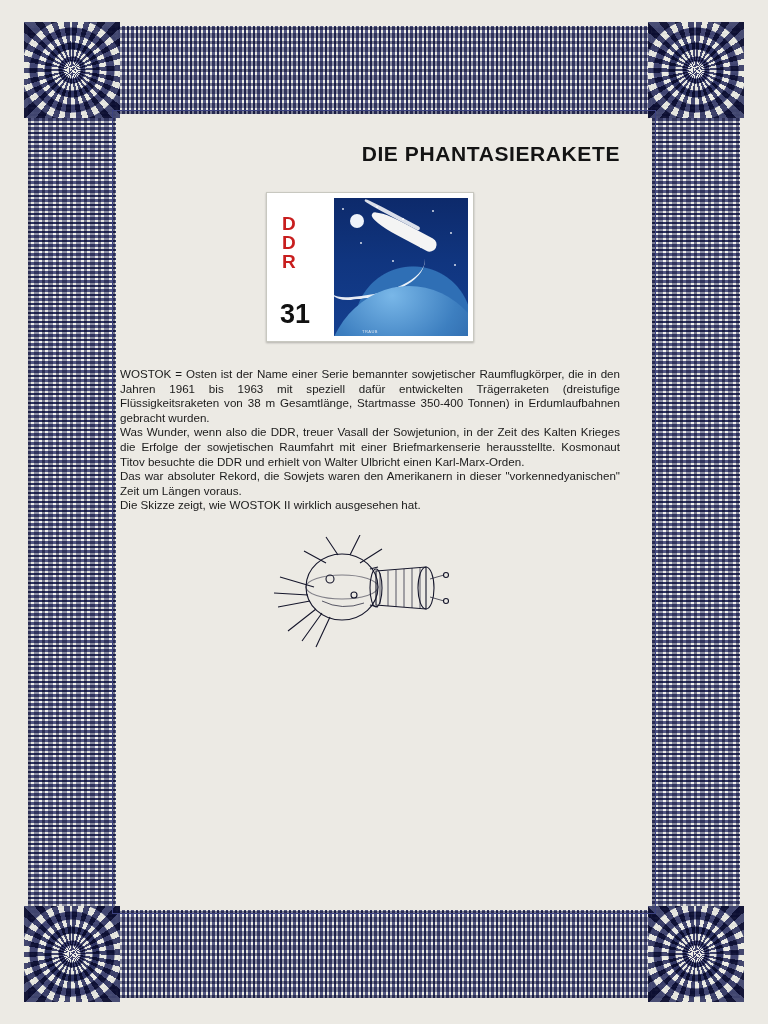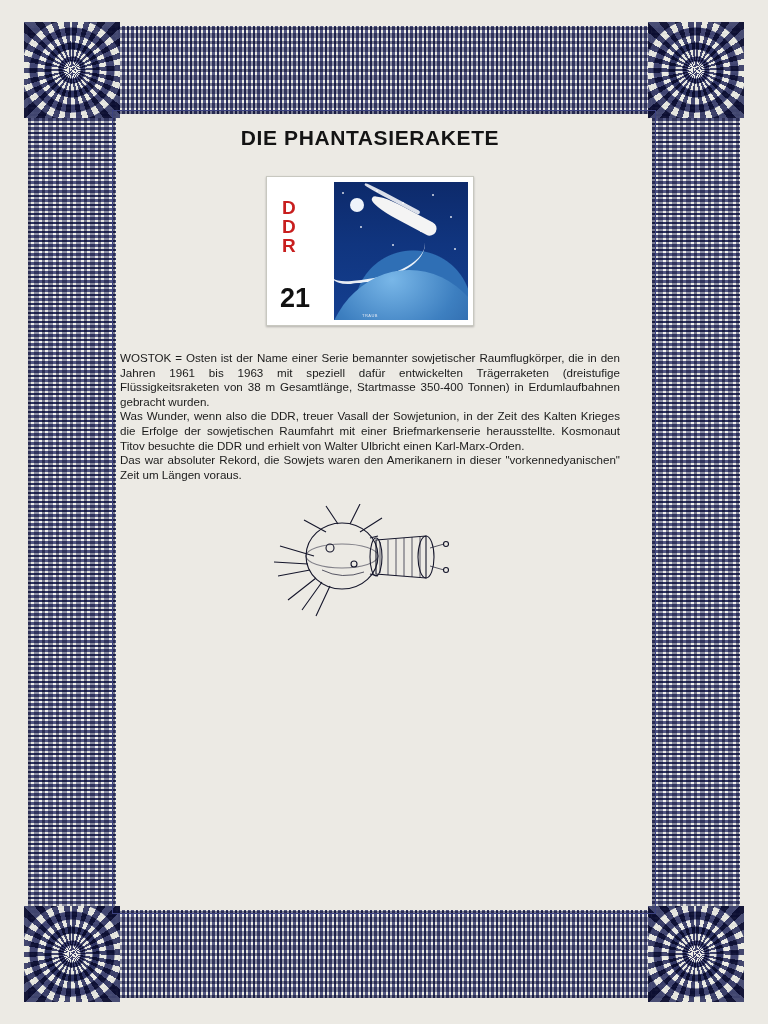--- a/index.html
+++ b/index.html
@@ -101,26 +101,26 @@
 
   
   .content {
     position: absolute;
     left: 120px;
     top: 118px;
     width: 500px;
     height: 790px;
   }
   .doc-title {
-    text-align: center;
+    text-align: right;
     font-weight: bold;
     font-size: 21px;
     letter-spacing: 0.6px;
     color: #141414;
-    margin-top: 8px;
+    margin-top: 24px;
   }
   .doc-subtitle {
     text-align: center;
     font-size: 16px;
     letter-spacing: 0.3px;
     color: #161616;
     margin-top: 26px;
   }
   
   .stamp-wrap {
@@ -273,31 +273,32 @@
           <div class="moon"></div>
           <div class="trail"></div>
           <div class="rocket"></div>
           <div class="earth"></div>
           <div class="stamp-left">
             <div class="ddr-letters">
               <span>D</span>
               <span>D</span>
               <span>R</span>
             </div>
-            <div class="stamp-value">21</div>
+            <div class="stamp-value">31</div>
           </div>
           <div class="stamp-caption">TRAUB</div>
         </div>
       </div>
     </div>
 
     <div class="body-text">
       <p>WOSTOK = Osten ist der Name einer Serie bemannter sowjetischer Raumflugkörper, die in den Jahren 1961 bis 1963 mit speziell dafür entwickelten Trägerraketen (dreistufige Flüssigkeitsraketen von 38 m Gesamtlänge, Startmasse 350-400 Tonnen) in Erdumlaufbahnen gebracht wurden.</p>
       <p>Was Wunder, wenn also die DDR, treuer Vasall der Sowjetunion, in der Zeit des Kalten Krieges die Erfolge der sowjetischen Raumfahrt mit einer Briefmarkenserie herausstellte. Kosmonaut Titov besuchte die DDR und erhielt von Walter Ulbricht einen Karl-Marx-Orden.</p>
       <p>Das war absoluter Rekord, die Sowjets waren den Amerikanern in dieser "vorkennedyanischen" Zeit um Längen voraus.</p>
+      <p class="last">Die Skizze zeigt, wie WOSTOK II wirklich ausgesehen hat.</p>
     </div>
 
     <div class="sketch-wrap">
       <svg width="280" height="130" viewBox="0 0 280 130">
         <g fill="none" stroke="#15162b" stroke-width="1.1">
 
           <ellipse cx="112" cy="52" rx="36" ry="33"></ellipse>
           <ellipse cx="112" cy="52" rx="36" ry="12" opacity="0.5"></ellipse>
 
           <path d="M146 36 L196 32 L196 74 L146 70 Z"></path>

